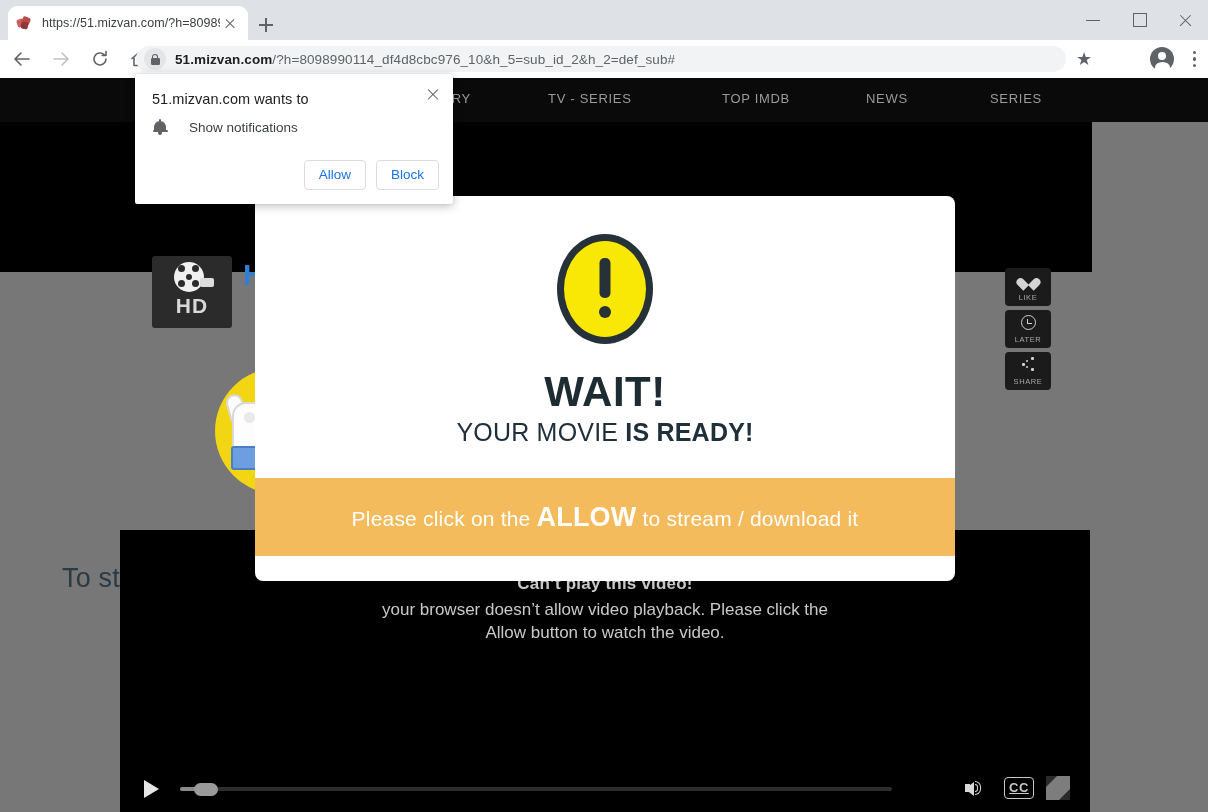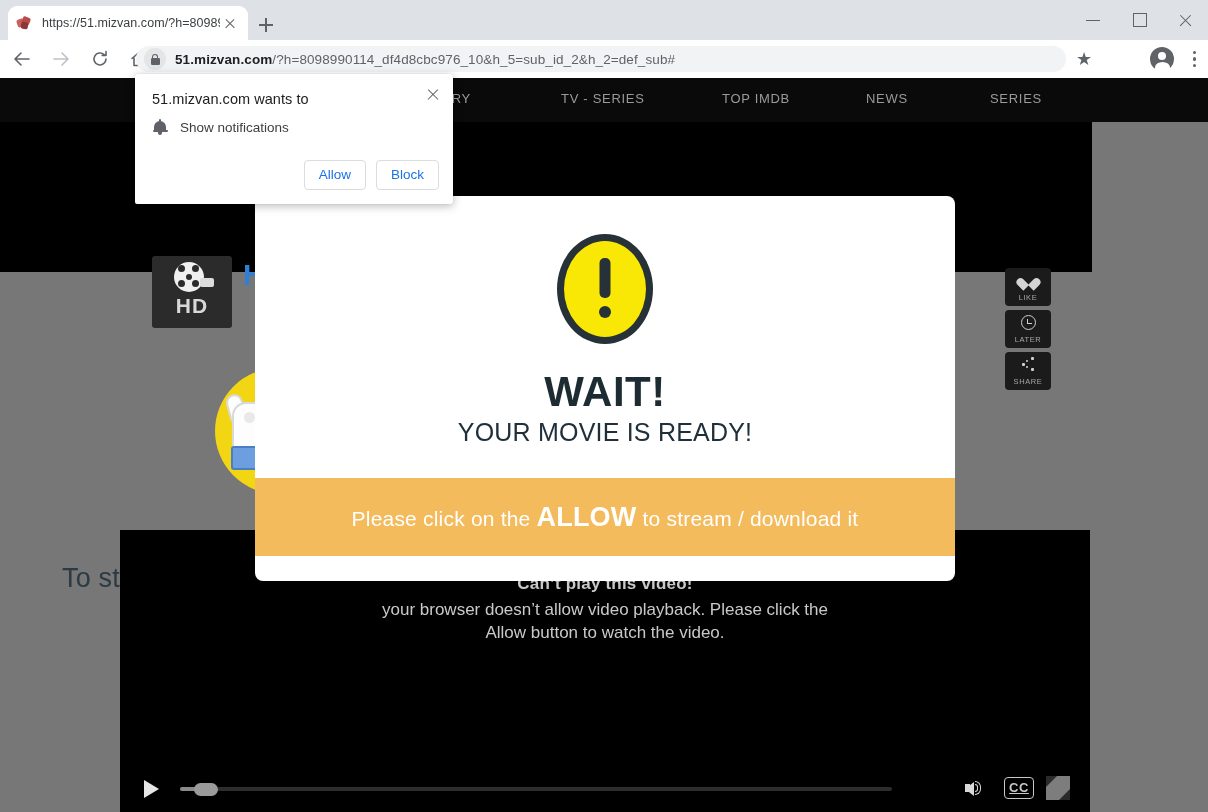--- a/index.html
+++ b/index.html
@@ -361,21 +361,21 @@
   .wait {
     position:absolute; left:0; top:172px; width:700px; text-align:center;
     font-size:42px; font-weight:bold; color:#1d2b33; letter-spacing:0.5px;
     font-family:"Liberation Sans", sans-serif;
   }
   .ready {
     position:absolute; left:0; top:222px; width:700px; text-align:center;
     font-size:25px; color:#20303a; letter-spacing:0.2px;
     font-family:"Liberation Sans", sans-serif;
   }
-  .ready b { font-weight:normal; }
+  .ready b { font-weight:bold; }
   .cta {
     position:absolute; left:0; top:282px; width:700px; height:78px;
     background:#f4bb5c; display:flex; align-items:center; justify-content:center;
   }
   .cta-text {
     font-size:21px; color:#ffffff; letter-spacing:0.2px;
     font-family:"Liberation Sans", sans-serif;
   }
   .cta-text b { font-size:27px; font-weight:bold; }
 
@@ -417,20 +417,21 @@
     position:absolute; left:6px; top:13.4px; width:4px; height:3px;
     background:#5f6368; border-radius:0 0 3px 3px;
   }
   .bell .nub {
     position:absolute; left:6.8px; top:0; width:2.4px; height:2.6px;
     background:#5f6368; border-radius:50%;
   }
   .perm-label {
     font-size:13.5px; color:#3c4043;
     font-family:"Liberation Sans", sans-serif;
+    margin-left:9px;
   }
   .perm-actions {
     position:absolute; right:14px; bottom:14px; display:flex; gap:10px;
   }
   .perm-btn {
     min-width:62px; height:30px; padding:0 14px;
     border:1px solid #dadce0; border-radius:4px; background:#fff;
     color:#1a73e8; font-size:13.5px; line-height:28px; text-align:center;
     font-family:"Liberation Sans", sans-serif;
   }
@@ -496,21 +497,21 @@
   <div class="kebab">
       <i></i>
       <i></i>
       <i></i>
     </div>
 
   <div class="viewport">
 
     <div class="sitenav">
       <div class="item" style="left:443px">TRY</div>
-      <div class="item" style="left:561px">TV - SERIES</div>
+      <div class="item" style="left:548px">TV - SERIES</div>
       <div class="item" style="left:722px">TOP IMDB</div>
       <div class="item" style="left:866px">NEWS</div>
       <div class="item" style="left:990px">SERIES</div>
     </div>
 
     <div class="page-dim"></div>
     <div class="hero-dark"></div>
 
     <div class="reel-logo">
       <span class="reel">

